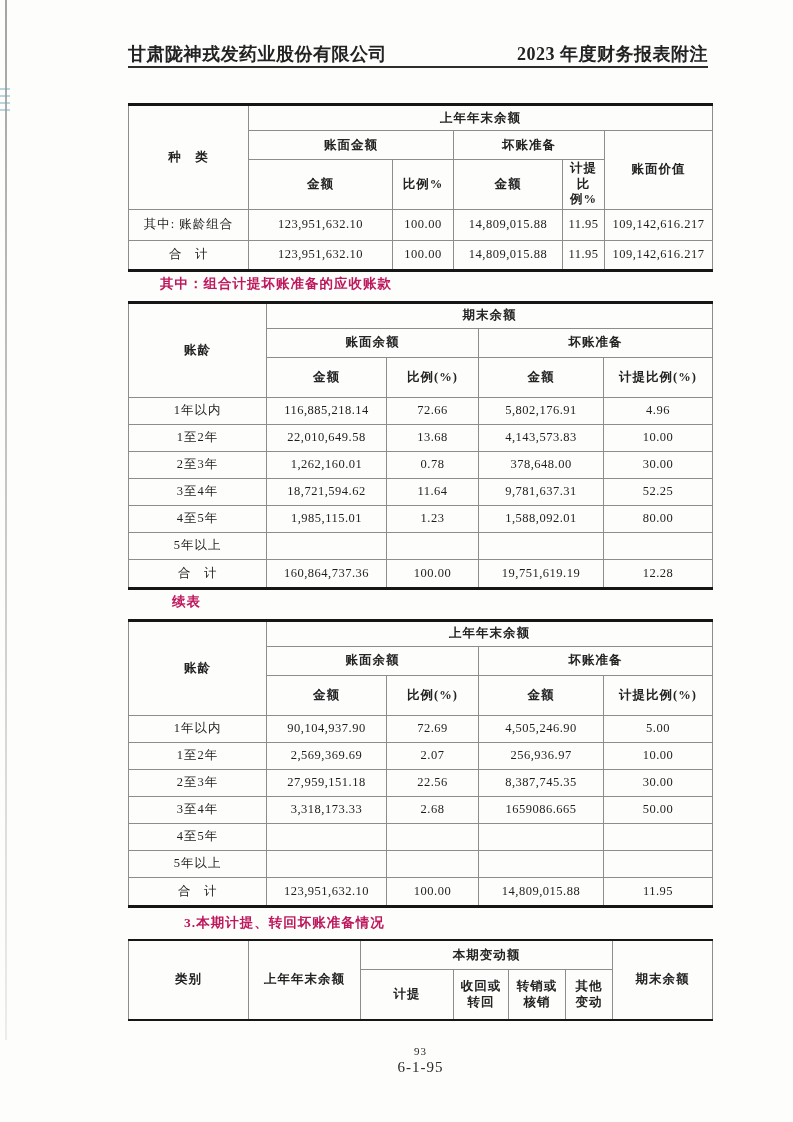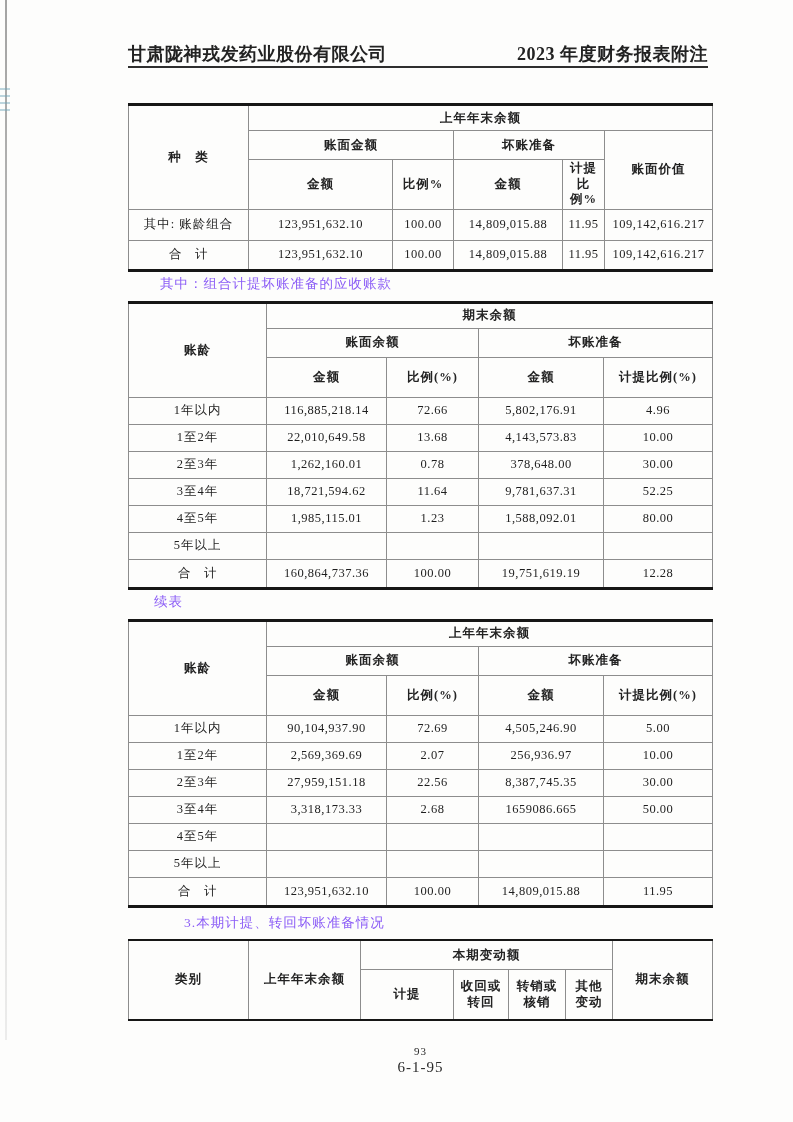--- a/index.html
+++ b/index.html
@@ -55,24 +55,24 @@
   tr.rh29{height:29px;}
   tr.rh38{height:38px;}
   tr.rh40{height:40px;}
   tr.rh27{height:27px;margin-left:32px;}
   tr.rh29b{height:29px;}
   tr.rh30{height:30px;}
   tr.rh31{height:31px;}
   tr.rh50{height:50px;}
   
   .note{
-    font-size:13.5px;font-weight:400;letter-spacing:1px;color:#8b5cf6;
+    font-size:13.5px;font-weight:700;letter-spacing:1px;color:#be185d;
     margin:2px 0 7px 32px;line-height:20px;
   }
-  .note.cont{margin:2px 0 7px 26px;}
+  .note.cont{margin:2px 0 7px 44px;}
   .note.n3{margin:5px 0 6px 56px;}
   .gap-a{margin-top:35px;}
   .gap-b{margin-top:0px;}
   .gap-c{margin-top:0px;}
   
   .page-footer{
     position:absolute;left:0;top:1044px;width:793px;
     text-align:center;color:#2a2a2a;padding-left:24px;
   }
   .page-footer .num-small{font-size:11px;letter-spacing:1px;line-height:14px;}

